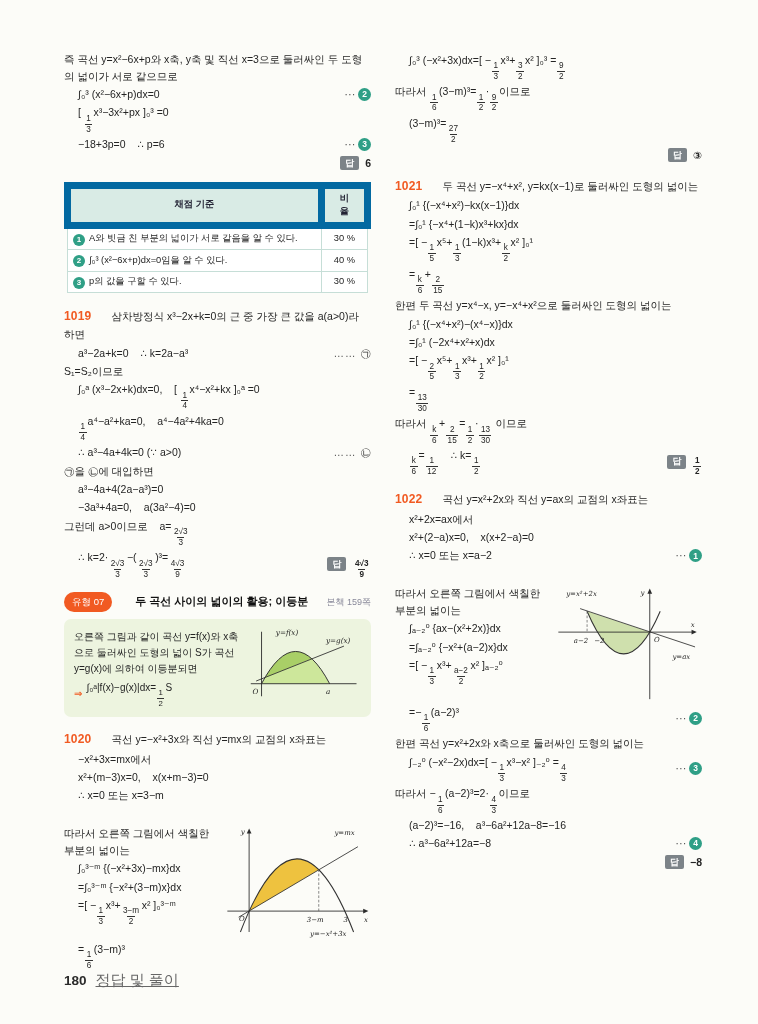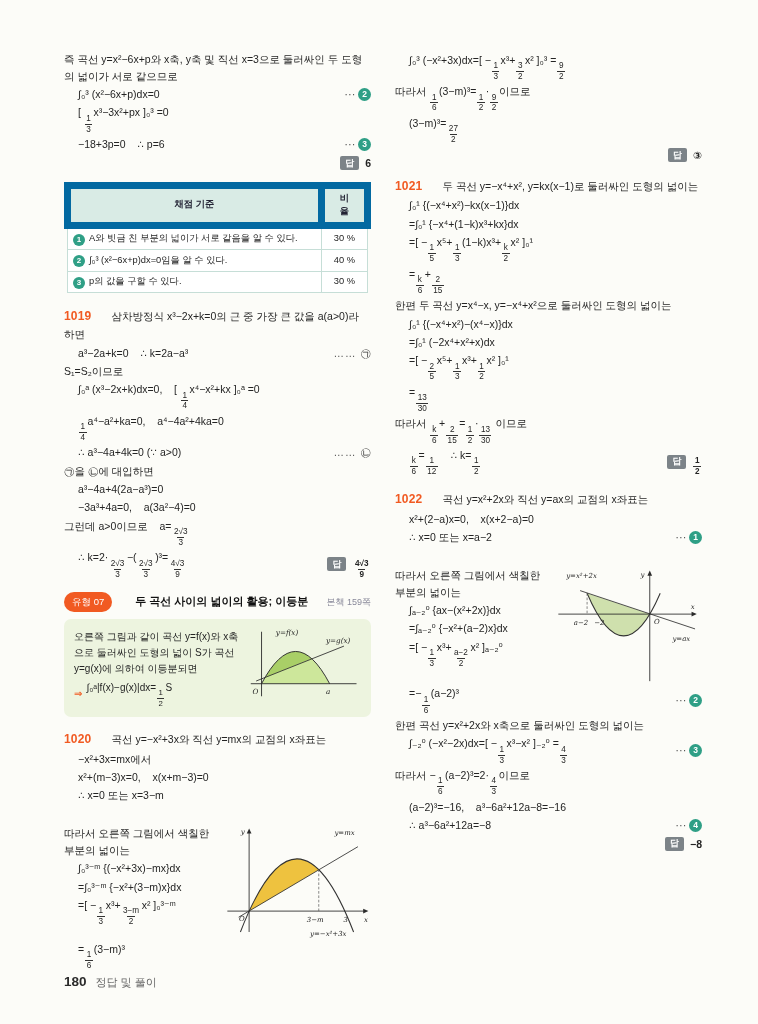--- a/index.html
+++ b/index.html
@@ -40,21 +40,21 @@
   .panel{background:var(--panel,#edf4df);border-radius:7px;padding:9px 10px;display:flex;gap:6px;align-items:flex-start;}
   .panel-left{flex:1;min-width:0;font-size:10px;line-height:1.62;}
   .formula{margin-top:3px;display:flex;align-items:center;gap:4px;}
   .arrow{color:var(--accent,#f15a22);font-weight:800;}
   .figwrap{display:flex;gap:4px;margin-top:20px;align-items:flex-start;justify-content:center;}
   .figside{flex:1;min-width:0;}
   svg{display:block;flex:none;}
   .flabel{font-size:8px;font-style:italic;fill:#222;font-family:"DejaVu Serif","Liberation Serif",serif;}
   .footer{position:absolute;left:64px;bottom:34px;display:flex;align-items:baseline;gap:9px;}
   .pageno{font-size:13.5px;font-weight:800;color:#2b2b2b;}
-  .footlabel{font-size:11px;color:#666;}
+  .footlabel{font-size:15px;color:#666;text-decoration:underline;}
 </style>
 </head>
 <body>
 
 <div class="page">
   <div class="cols">
 
     <div class="col">
 
       <section class="block">
@@ -291,20 +291,23 @@
           <span class="inline-ans">
               <span class="ans-label">답</span>
               <span class="ans-val math"><span class="frac"><span class="fn">1</span><span class="fd">2</span></span></span>
             </span>
         </div>
       </section>
 
       <section class="block">
         <p class="phead"><span class="pnum">1022</span><span>곡선 y=x²+2x와 직선 y=ax의 교점의 x좌표는</span></p>
         <div class="mline">
+            <span class="math">x²+2x=ax에서</span>
+          </div>
+        <div class="mline">
             <span class="math">x²+(2−a)x=0,    x(x+2−a)=0</span>
           </div>
         <div class="mline">
           <span class="math">∴ x=0 또는 x=a−2</span>
           <span class="marker">
               <span class="dots"></span>
               <span class="circ">1</span>
             </span>
         </div>
         <div class="figwrap">

